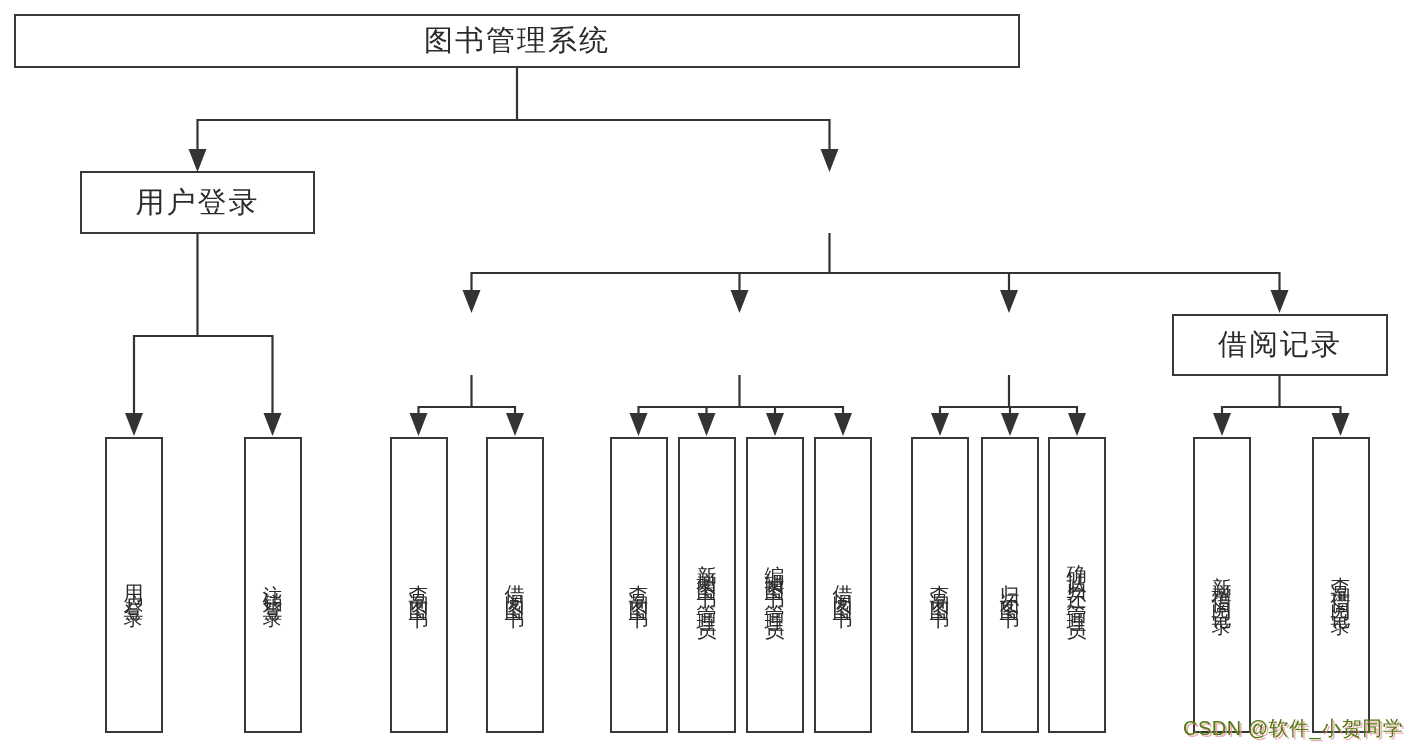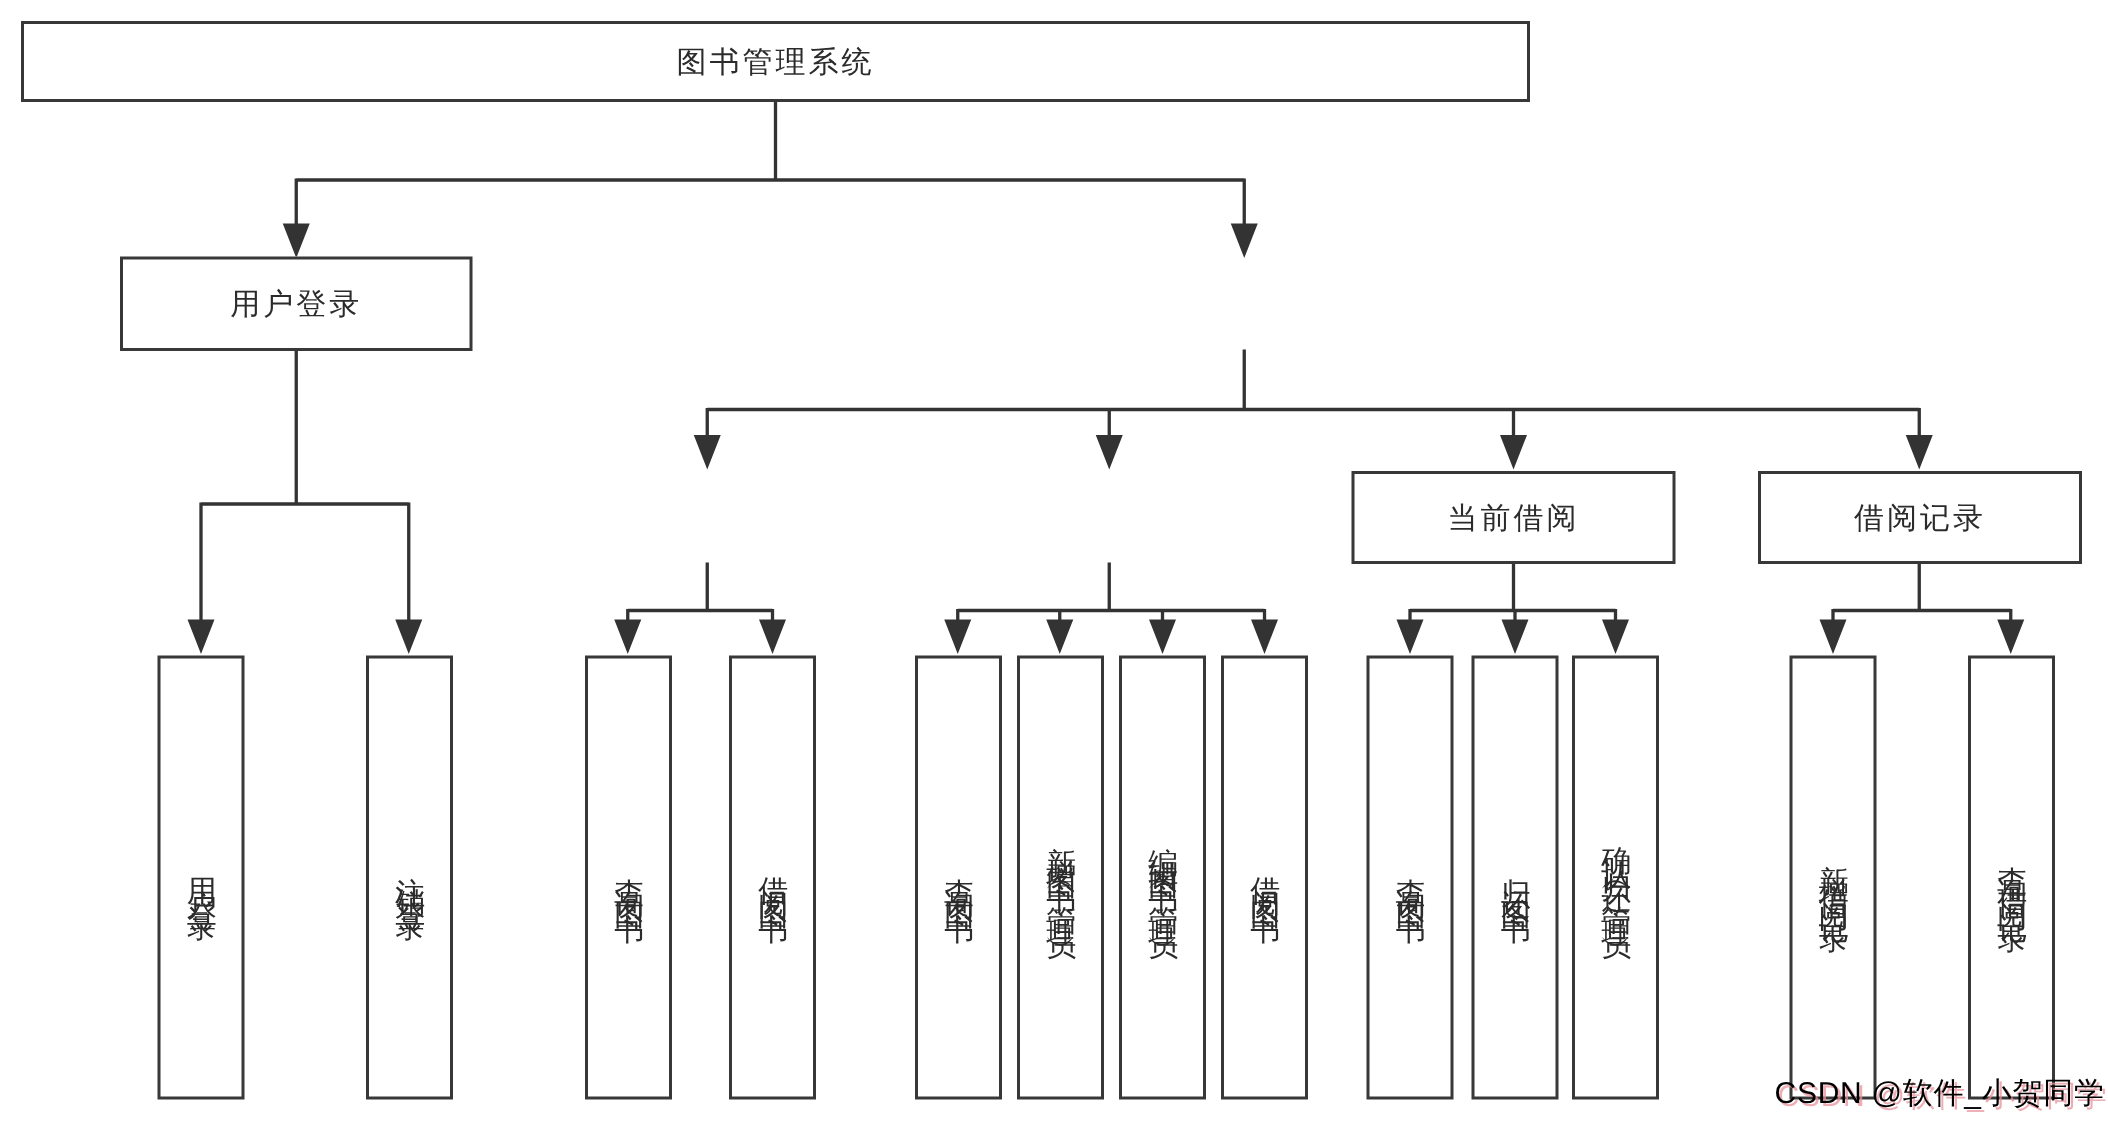--- a/index.html
+++ b/index.html
@@ -27,21 +27,21 @@
   .box {
     position: absolute;
     box-sizing: border-box;
     border: 2.5px solid #383838;
     background: #ffffff;
     display: flex;
     align-items: center;
     justify-content: center;
   }
   .hbox {
-    font-size: 20px;
+    font-size: 29px;
     letter-spacing: 2px;
     white-space: nowrap;
   }
   .root-box   { left: 14px;  top: 14px;  width: 1006px; height: 54px; }
   .l2-box     { top: 171px;  width: 235px; height: 63px; }
   .l3-box     { top: 314px;  width: 216px; height: 62px; }
   .vbox {
     top: 437px;
     width: 58px;
     height: 296px;
@@ -53,21 +53,21 @@
     letter-spacing: 8px;
     line-height: 1;
     white-space: nowrap;
   }
   .watermark {
     position: absolute;
     left: 1183px;
     top: 715px;
     font-size: 20px;
     letter-spacing: 0.5px;
-    color: #000000;
+    color: #4d7c0f;
     text-shadow: 2px 2px 0 rgba(232, 146, 156, 0.75);
     white-space: nowrap;
   }
 </style>
 </head>
 <body>
 
 <div class="stage">
 
   <svg class="connectors" viewBox="0 0 1405 747">
@@ -88,21 +88,20 @@
       <path d="M629.5 413 L647.5 413 L638.5 436 Z M697.5 413 L715.5 413 L706.5 436 Z M766 413 L784 413 L775 436 Z M834 413 L852 413 L843 436 Z"></path>
       <path d="M931 413 L949 413 L940 436 Z M1001 413 L1019 413 L1010 436 Z M1068 413 L1086 413 L1077 436 Z"></path>
       <path d="M1213 413 L1231 413 L1222 436 Z M1331.5 413 L1349.5 413 L1340.5 436 Z"></path>
     </g>
   </svg>
 
   <div class="box hbox root-box">图书管理系统</div>
 
   <div class="box hbox l2-box" style="left:80px">用户登录</div>
 
-  <div class="box hbox l3-box" style="left:901px">当前借阅</div>
   <div class="box hbox l3-box" style="left:1172px">借阅记录</div>
 
   <div class="box vbox" style="left:105px">
       <span class="vtext">用户登录</span>
     </div>
   <div class="box vbox" style="left:244px">
       <span class="vtext">注销登录</span>
     </div>
   <div class="box vbox" style="left:390px">
       <span class="vtext">查询图书</span>

